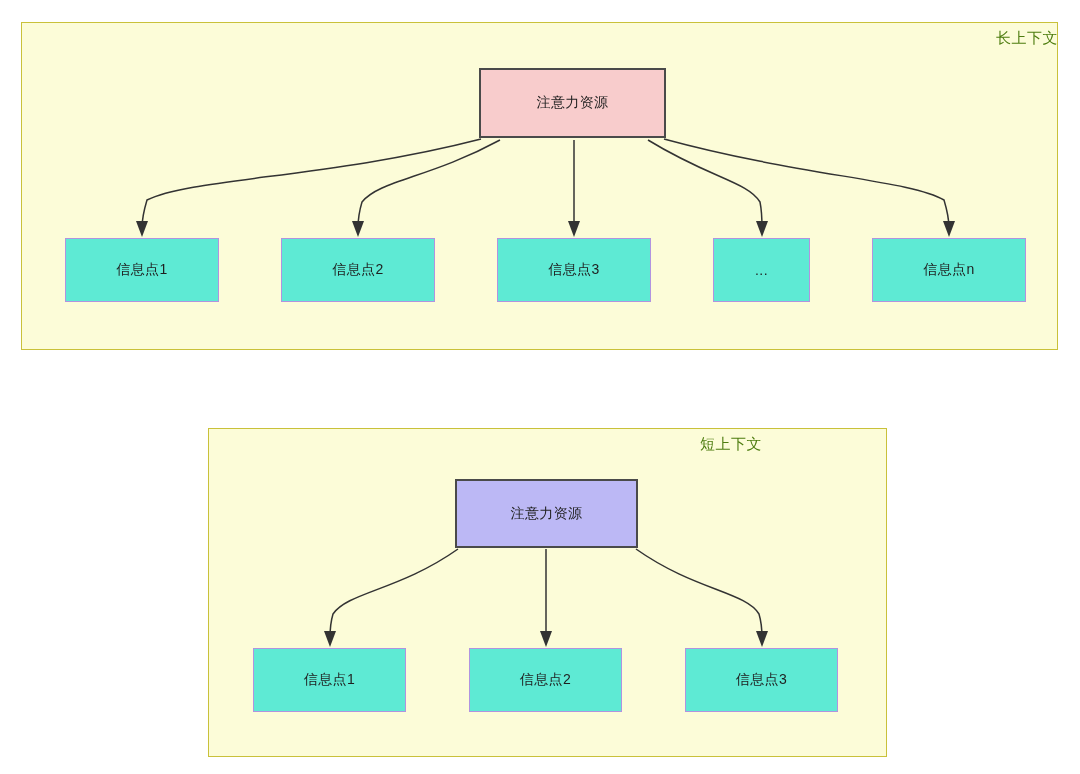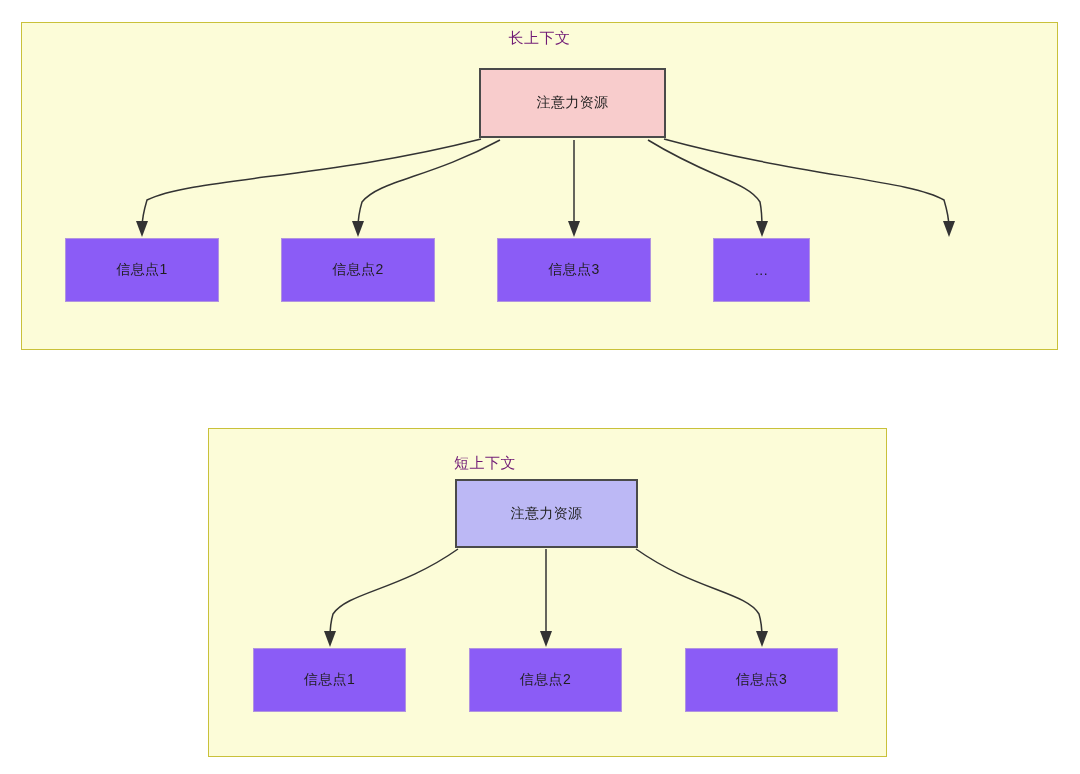--- a/index.html
+++ b/index.html
@@ -21,23 +21,23 @@
     height: 774px;
   }
   .group-box {
     position: absolute;
     background: #fcfcd8;
     border: 1.6px solid #c9c13a;
     box-sizing: border-box;
   }
   .group-title {
     position: absolute;
-    text-align: center;
+    text-align: right;
     font-size: 15px;
-    color: #701a75;
+    color: #4d7c0f;
     letter-spacing: 0.5px;
     white-space: nowrap;
   }
   .node {
     position: absolute;
     box-sizing: border-box;
     display: flex;
     align-items: center;
     justify-content: center;
     font-size: 14px;
@@ -47,21 +47,21 @@
   }
   .node-root-pink {
     background: #f8cccc;
     border: 2.2px solid #4a4a4a;
   }
   .node-root-blue {
     background: #bcb8f5;
     border: 2.2px solid #4a4a4a;
   }
   .node-leaf {
-    background: #8b5cf6;
+    background: #5eead4;
     border: 1.6px solid #b193e0;
   }
   svg.edges {
     position: absolute;
     left: 0; top: 0;
     width: 1080px;
     height: 774px;
     overflow: visible;
     pointer-events: none;
   }
@@ -87,24 +87,25 @@
   <div class="node node-root-pink" style="left:479px; top:68px; width:187px; height:70px;">注意力资源</div>
 
   <div class="node node-leaf" style="left:65px; top:238px; width:154px; height:64px;">信息点1</div>
 
   <div class="node node-leaf" style="left:281px; top:238px; width:154px; height:64px;">信息点2</div>
 
   <div class="node node-leaf" style="left:497px; top:238px; width:154px; height:64px;">信息点3</div>
 
   <div class="node node-leaf" style="left:713px; top:238px; width:97px; height:64px;">...</div>
 
+  <div class="node node-leaf" style="left:872px; top:238px; width:154px; height:64px;">信息点n</div>
 
   <div class="group-box" style="left:208px; top:428px; width:679px; height:329px;"></div>
 
-  <div class="group-title" style="left:208px; top:454px; width:554px;">短上下文</div>
+  <div class="group-title" style="left:208px; top:435px; width:554px;">短上下文</div>
 
   <div class="node node-root-blue" style="left:455px; top:479px; width:183px; height:69px;">注意力资源</div>
 
   <div class="node node-leaf" style="left:253px; top:648px; width:153px; height:64px;">信息点1</div>
 
   <div class="node node-leaf" style="left:469px; top:648px; width:153px; height:64px;">信息点2</div>
 
   <div class="node node-leaf" style="left:685px; top:648px; width:153px; height:64px;">信息点3</div>
 
   <svg class="edges" viewBox="0 0 1080 774" xmlns="http://www.w3.org/2000/svg">

